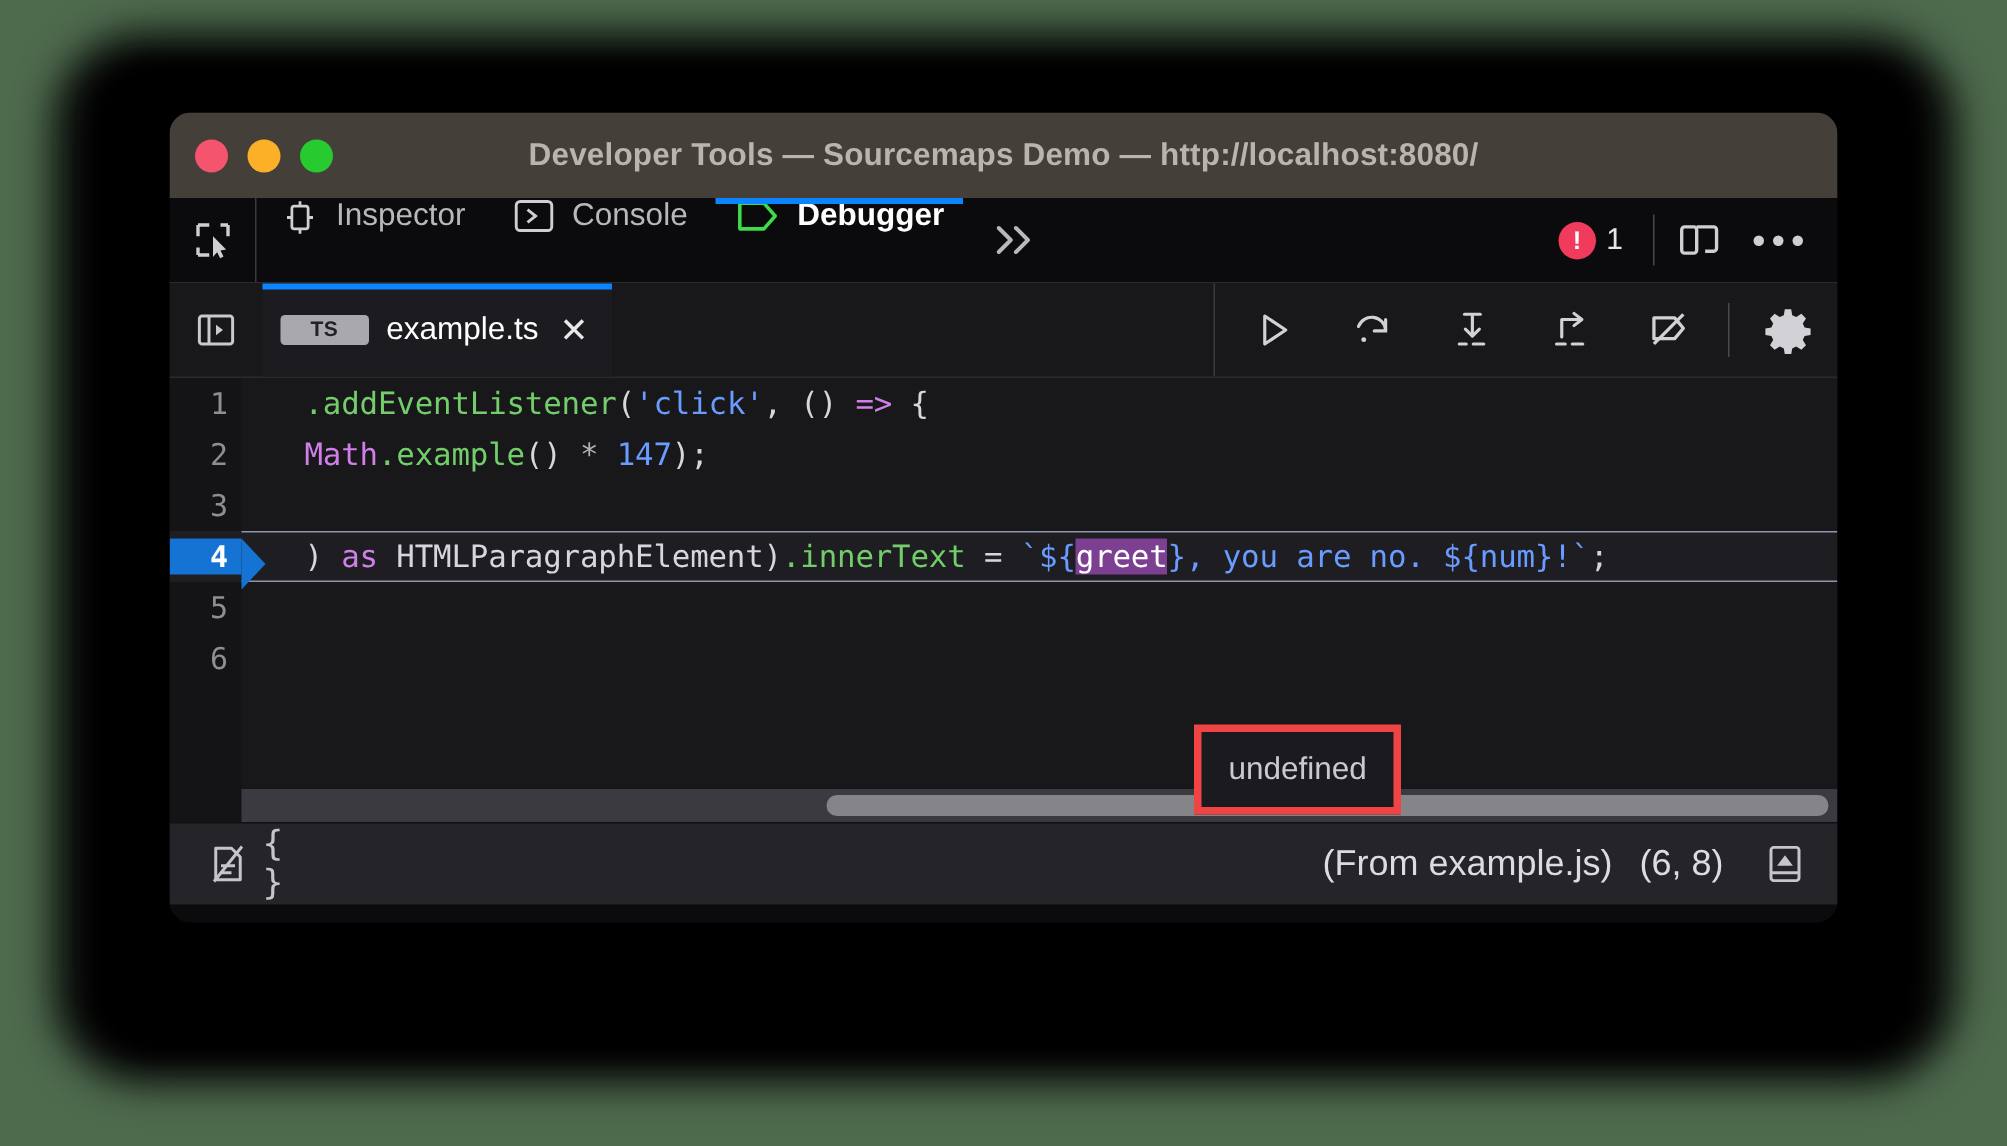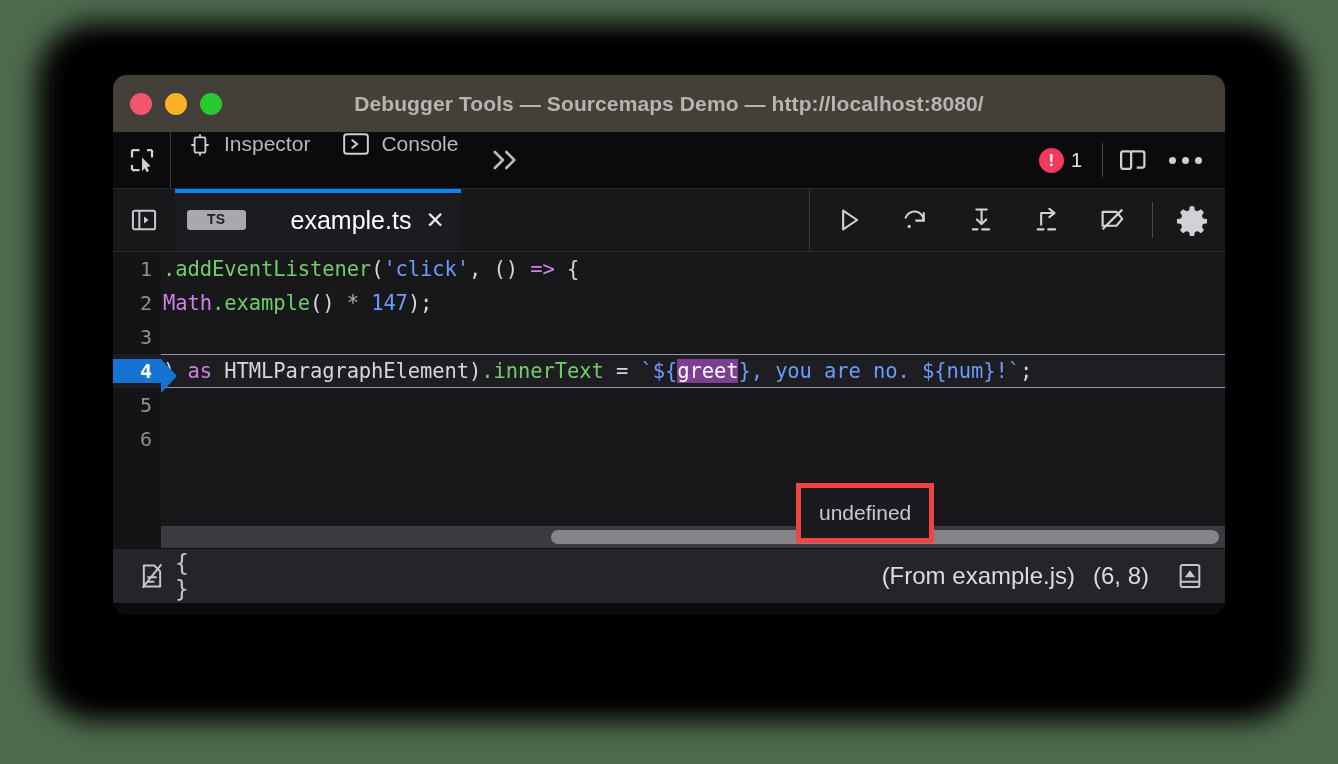--- a/index.html
+++ b/index.html
@@ -152,21 +152,21 @@
   .ts-badge {
     background: #a9a9ad;
     color: #232327;
     font-size: 14px;
     font-weight: bold;
     border-radius: 3px;
     padding: 2px 20px;
     line-height: 1.1;
     letter-spacing: .3px;
   }
-  .file-name { color: #ffffff; font-size: 25px; margin-left: 33px; }
+  .file-name { color: #ffffff; font-size: 21px; }
   .tab-close { color: #e8e8ea; font-size: 23px; line-height: 1; padding-left: 2px; }
   .dbg-controls {
     margin-left: auto;
     display: flex; align-items: center;
     border-left: 1px solid #3a3a3e;
     height: 100%;
     padding-left: 6px;
   }
   .dbg-btn {
     width: 66px; height: 100%;
@@ -205,20 +205,21 @@
     position: relative;
     z-index: 2;
   }
   .code {
     font-family: "DejaVu Sans Mono", monospace;
     font-size: 20.5px;
     white-space: pre;
     color: #d7d7db;
     padding-left: 2px;
     letter-spacing: -0.1px;
+    margin-left: 40px;
   }
   .row.paused { background: #1d1d22; }
   .row.paused::after {
     content: "";
     position: absolute; left: 48px; right: 0; top: 0;
     border-top: 1px solid #8f95ad;
   }
   .row.paused::before {
     content: "";
     position: absolute; left: 48px; right: 0; bottom: 0;
@@ -298,21 +299,21 @@
   <div class="shadow-frame2"></div>
 
   <div class="window">
 
     <div class="titlebar">
       <div class="lights">
         <span class="light red"></span>
         <span class="light yellow"></span>
         <span class="light green"></span>
       </div>
-      <div class="title">Debugger Tools — Sourcemaps Demo — http://localhost:8080/</div>
+      <div class="title">Developer Tools — Sourcemaps Demo — http://localhost:8080/</div>
     </div>
 
     <div class="devtools-tabbar">
       <div class="tb-left">
         <div class="picker-btn">
           <span>
             <svg width="30" height="30" viewBox="0 0 24 24" fill="none" stroke="#cfcfd2" stroke-width="1.8">
               <path d="M4 4h6M4 4v6M20 4h-4M20 4v6M4 20h6M4 20v-4"></path>
               <path d="M12 10l7 7-3 .6 1.6 3.2-1.8.9-1.6-3.2L12 21z" fill="#cfcfd2" stroke="none"></path>
             </svg>
@@ -332,20 +333,28 @@
         <div class="tab">
           <span>
             <svg width="28" height="24" viewBox="0 0 26 22" fill="none" stroke="#cfcfd2" stroke-width="1.8">
               <rect x="2" y="2" width="22" height="18" rx="2.5"></rect>
               <path d="M9 7l5 4-5 4"></path>
             </svg>
           </span>
           <span>Console</span>
         </div>
 
+        <div class="tab active">
+          <span>
+            <svg width="30" height="24" viewBox="0 0 28 22" fill="none" stroke="#3ddc4a" stroke-width="2.2">
+              <path d="M3 3h15l7 8-7 8H3z" stroke-linejoin="round"></path>
+            </svg>
+          </span>
+          <span>Debugger</span>
+        </div>
 
         <div class="tab-more">
           <span>
             <svg width="32" height="26" viewBox="0 0 28 22" fill="none" stroke="#b8b8bb" stroke-width="2.3" stroke-linecap="round" stroke-linejoin="round">
               <path d="M6 4l7 7-7 7M16 4l7 7-7 7"></path>
             </svg>
           </span>
         </div>
       </div>
 

